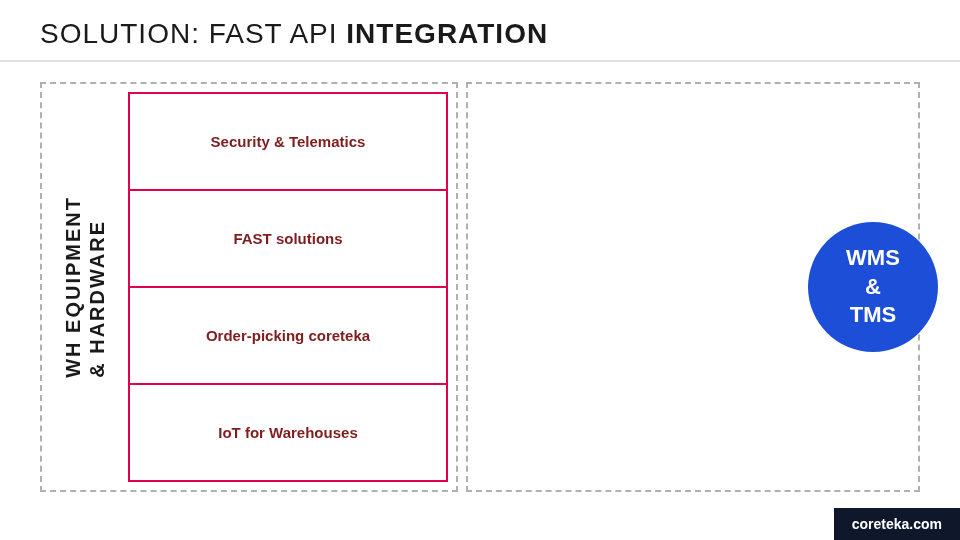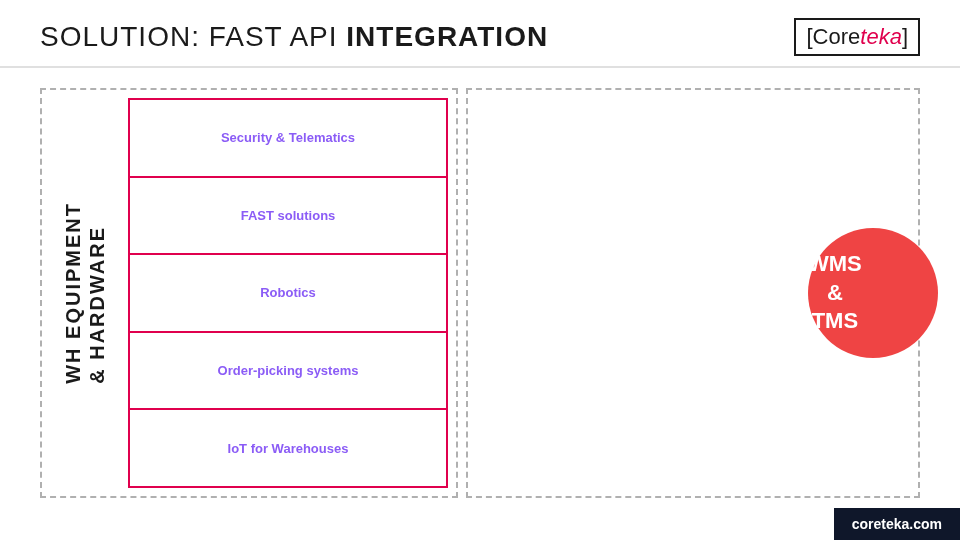--- a/index.html
+++ b/index.html
@@ -115,34 +115,34 @@
       border-bottom: 2px solid #e0004d;
       padding: 6px 12px;
       text-align: center;
     }
 
     .item-box:last-child {
       border-bottom: none;
     }
 
     .item-box span {
-      font-size: 13px;
+      font-size: 15px;
       font-weight: 600;
-      color: #8b5cf6;
+      color: #7f1d1d;
     }
 
     
     .wms-circle {
       width: 130px;
       height: 130px;
       border-radius: 50%;
-      background: #ef4444;
-      display: flex;
-      align-items: center;
-      justify-content: flex-start;
+      background: #1d4ed8;
+      display: flex;
+      align-items: center;
+      justify-content: center;
       position: absolute;
       right: -20px;
       z-index: 10;
     }
 
     .wms-text {
       font-size: 22px;
       font-weight: 900;
       color: #ffffff;
       text-align: center;
@@ -171,23 +171,20 @@
       font-weight: 600;
     }
   </style>
 </head>
 <body>
 
 <div class="header">
   <div class="header-title">
     <span>SOLUTION: FAST API </span><span class="bold">INTEGRATION</span>
   </div>
-  <div class="logo">
-    <span class="bracket-left">[</span><span>Core</span><span class="teka">teka</span><span class="bracket-right">]</span>
-  </div>
 </div>
 
 <div class="divider"></div>
 
 <div class="main-content">
 
   <div class="outer-box">
 
     <div class="wh-label-container">
       <div class="wh-label">
@@ -196,24 +193,21 @@
     </div>
 
     <div class="items-column">
       <div class="item-box">
         <span>Security &amp; Telematics</span>
       </div>
       <div class="item-box">
         <span>FAST solutions</span>
       </div>
       <div class="item-box">
-        <span>Robotics</span>
-      </div>
-      <div class="item-box">
-        <span>Order-picking systems</span>
+        <span>Order-picking coreteka</span>
       </div>
       <div class="item-box">
         <span>IoT for Warehouses</span>
       </div>
     </div>
 
   </div>
 
   <div class="right-combined">
 

